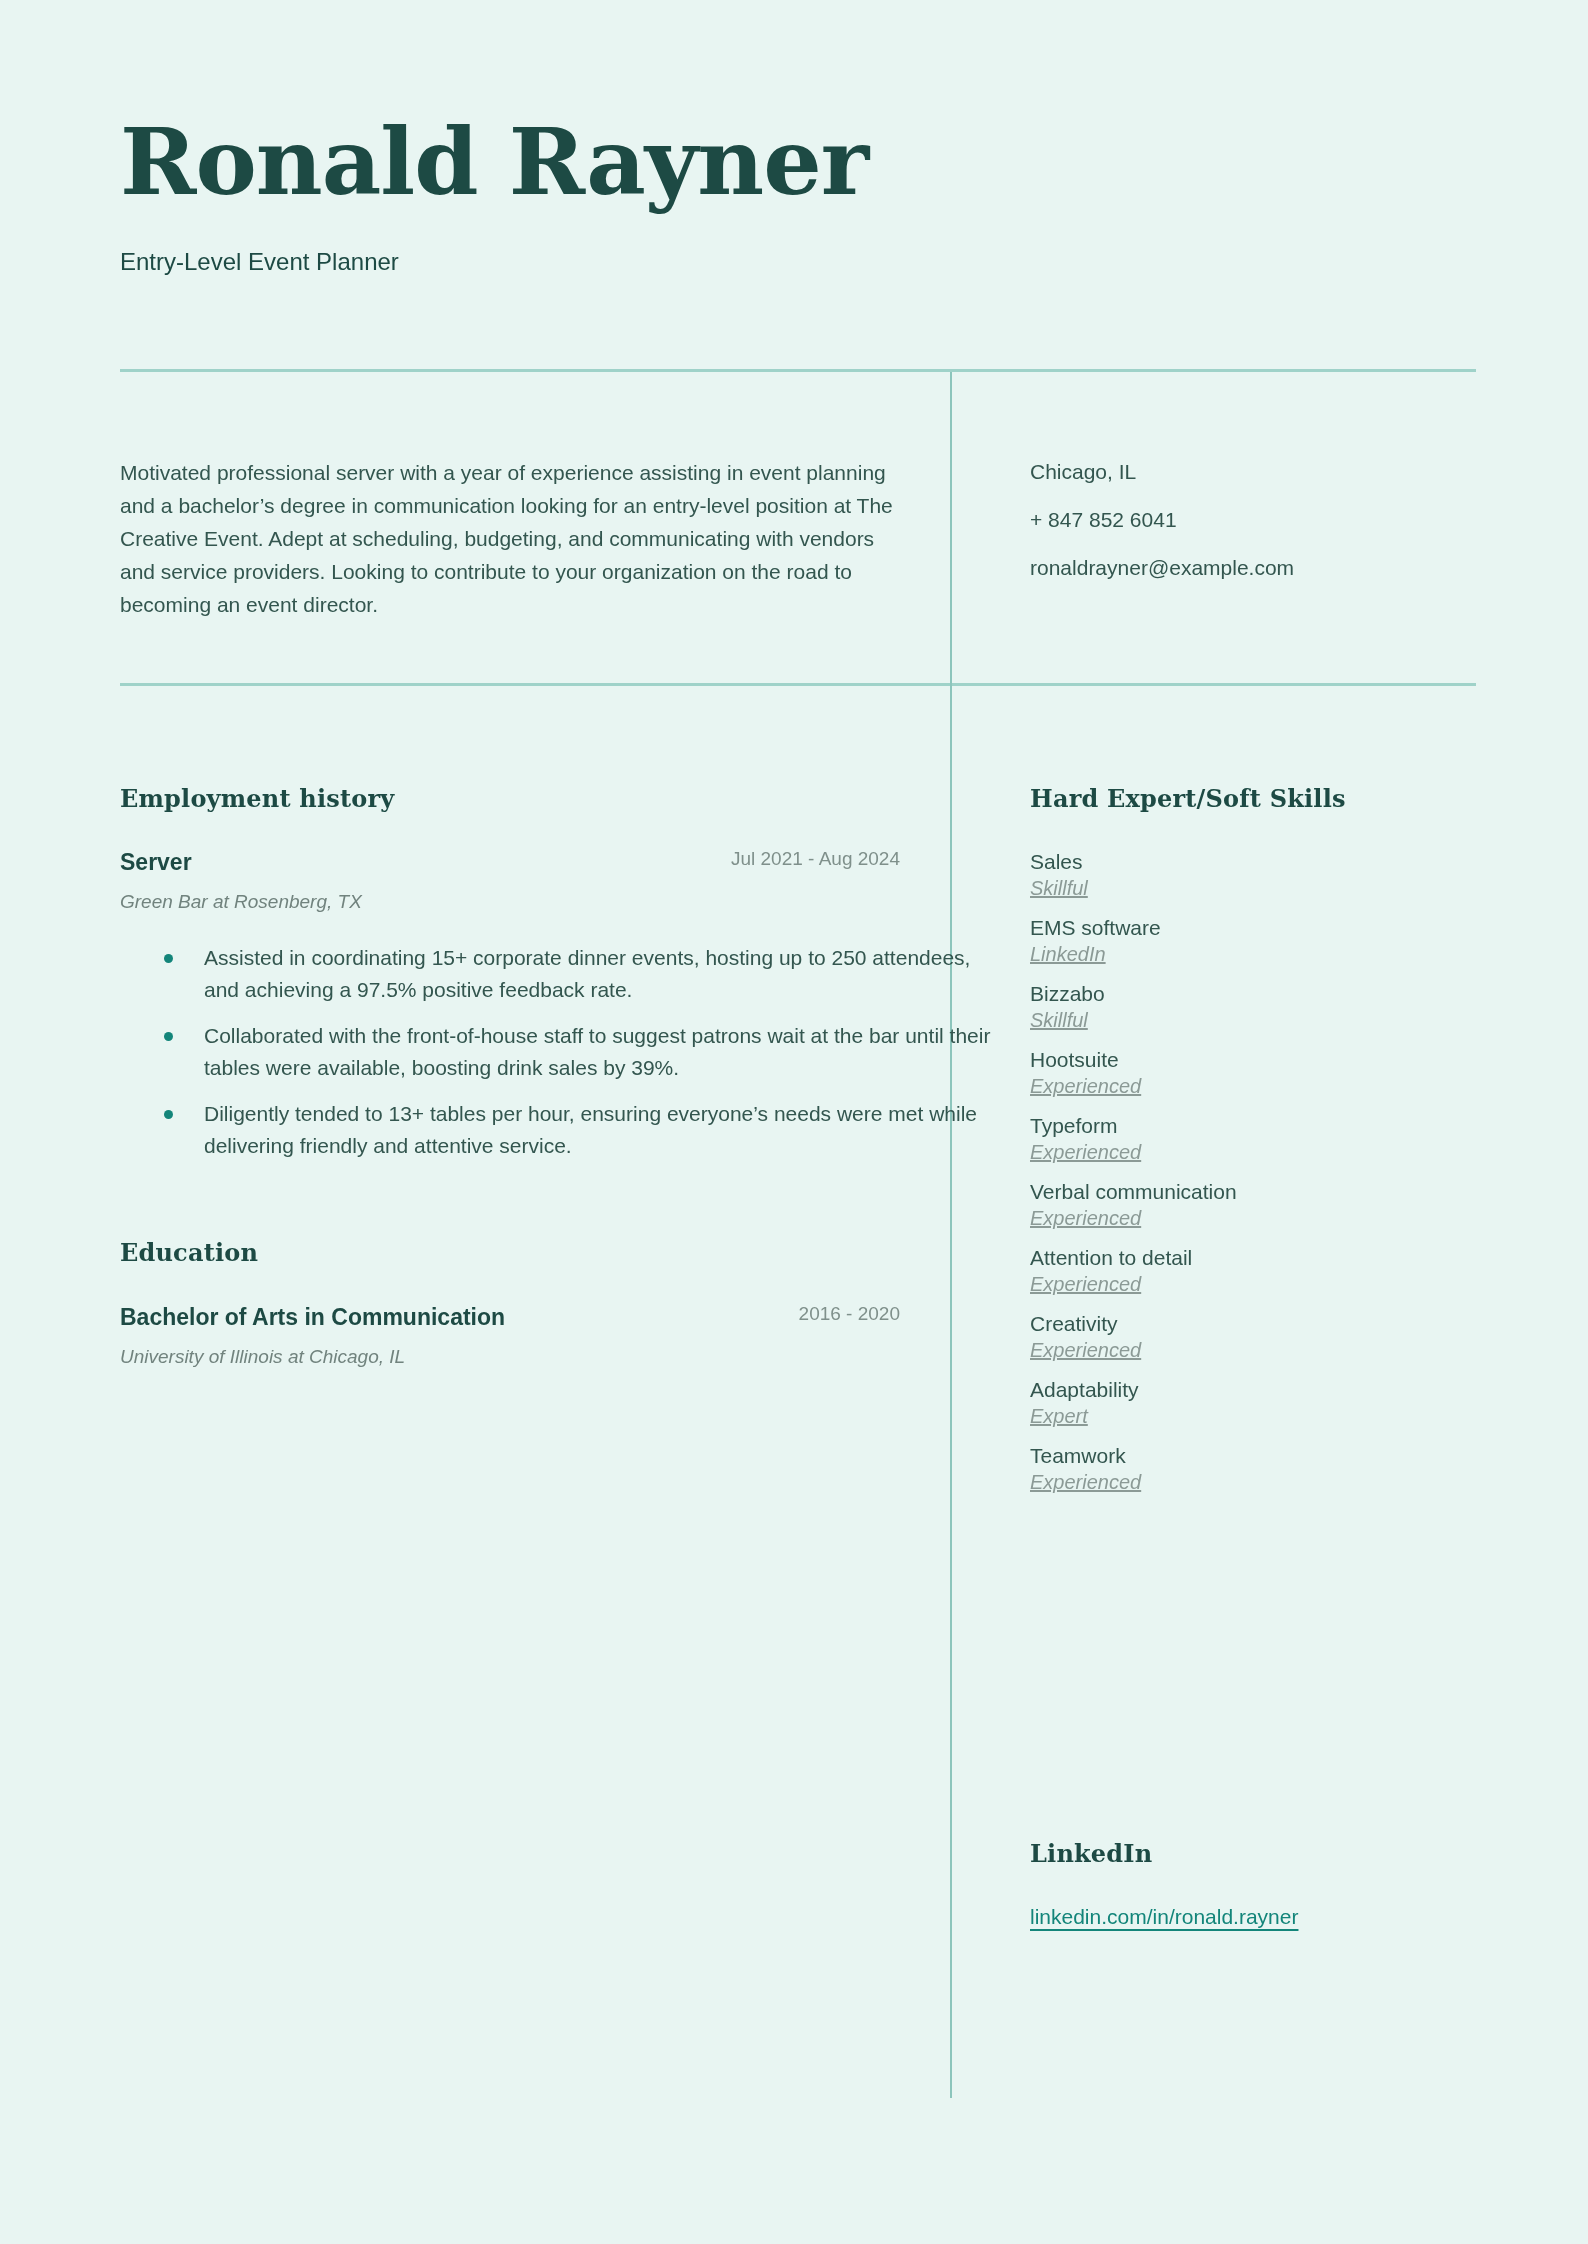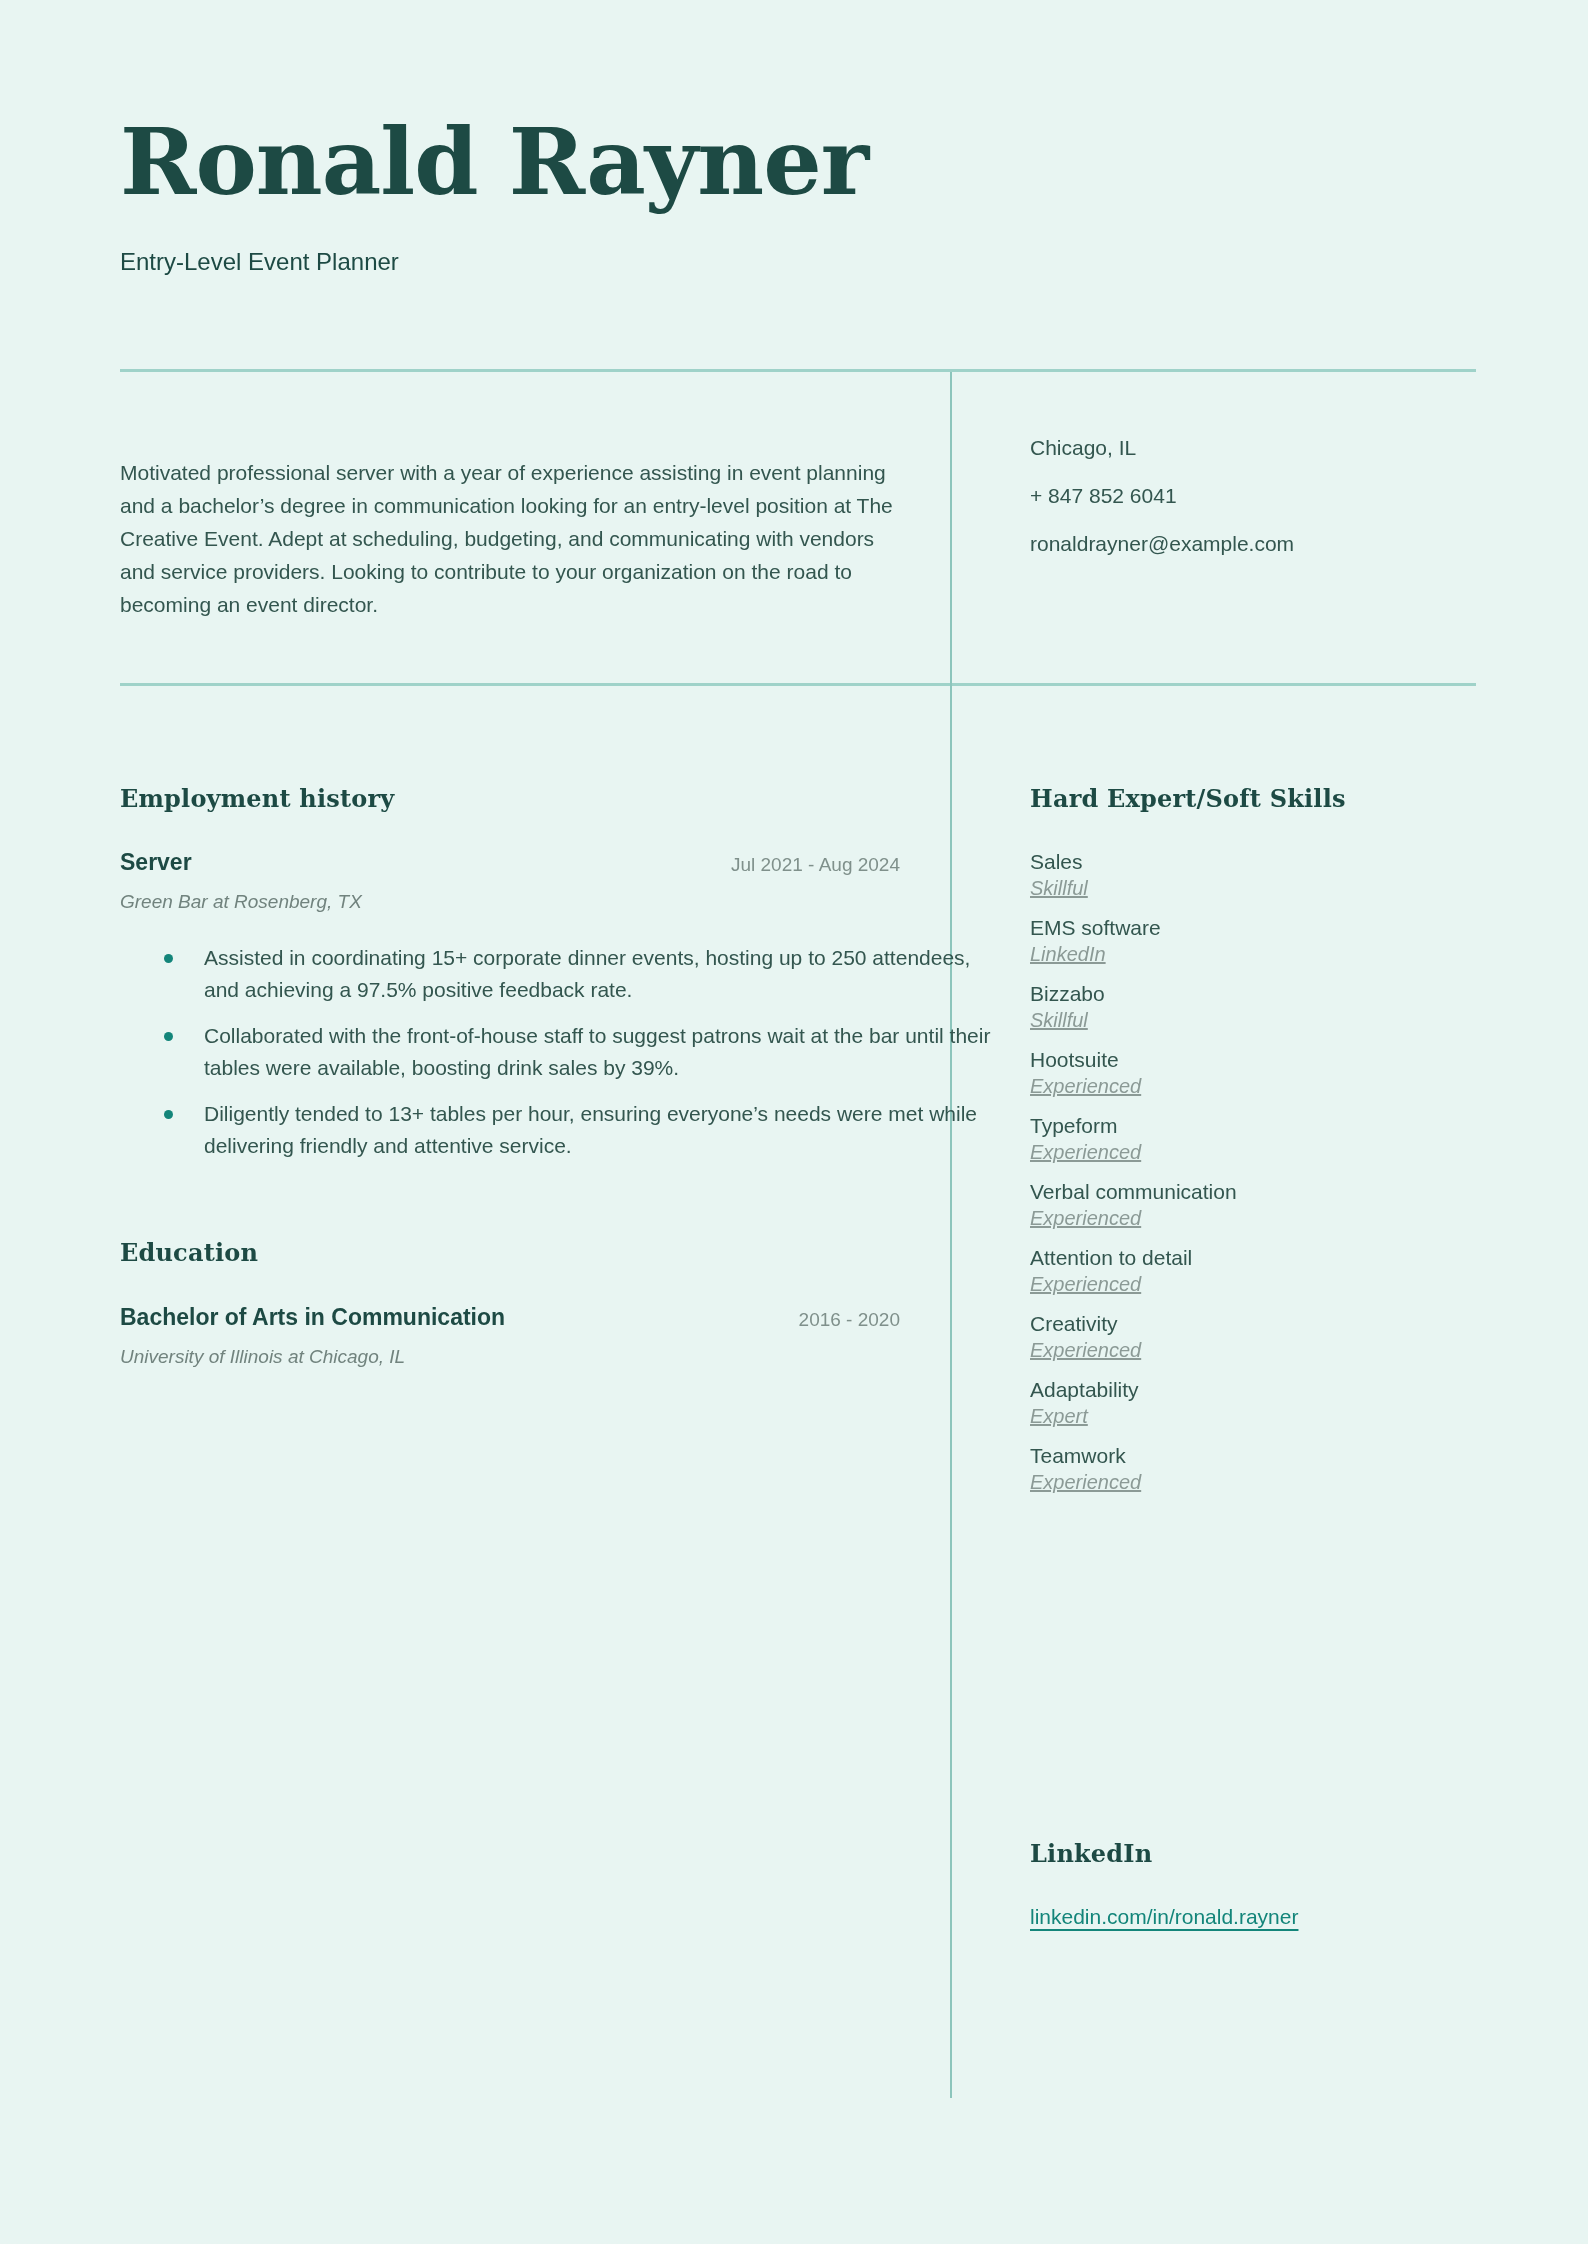--- a/index.html
+++ b/index.html
@@ -47,34 +47,34 @@
   .cols { display: grid; grid-template-columns: 830px 1fr; }
   .right-cell { padding-left: 80px; }
   
   .summary-cell { padding-top: 84px; padding-bottom: 62px; }
   .summary {
     width: 782px;
     font-size: 21px;
     line-height: 33px;
     color: #33564f;
   }
-  .contact-cell { padding-top: 64px; }
+  .contact-cell { padding-top: 88px; }
   .contact-item { font-size: 21px; line-height: 24px; margin-bottom: 24px; color: #33564f; }
   
   .main-left { padding-top: 100px; padding-right: 50px; }
   .main-right { padding-top: 100px; }
   h2.section-heading, h3.section-heading {
     font-family: "DejaVu Serif", "Liberation Serif", serif;
     font-weight: 700;
     font-size: 24px;
     line-height: 1.1;
     color: #1d4a44;
     letter-spacing: 0.2px;
   }
-  .job-header { display: flex; justify-content: space-between; align-items: flex-end; margin-top: 36px; }
+  .job-header { display: flex; justify-content: space-between; align-items: flex-start; margin-top: 36px; }
   .job-name { font-size: 23px; font-weight: 700; line-height: 28px; color: #1d4a44; }
   .date-range { font-size: 19px; color: #7f908b; }
   .company-line { margin-top: 14px; font-size: 19px; font-style: italic; line-height: 24px; color: #71837e; }
   ul.bullets { margin-top: 28px; list-style: none; }
   ul.bullets li {
     position: relative;
     padding-left: 84px;
     font-size: 21px;
     line-height: 32px;
     margin-bottom: 14px;

